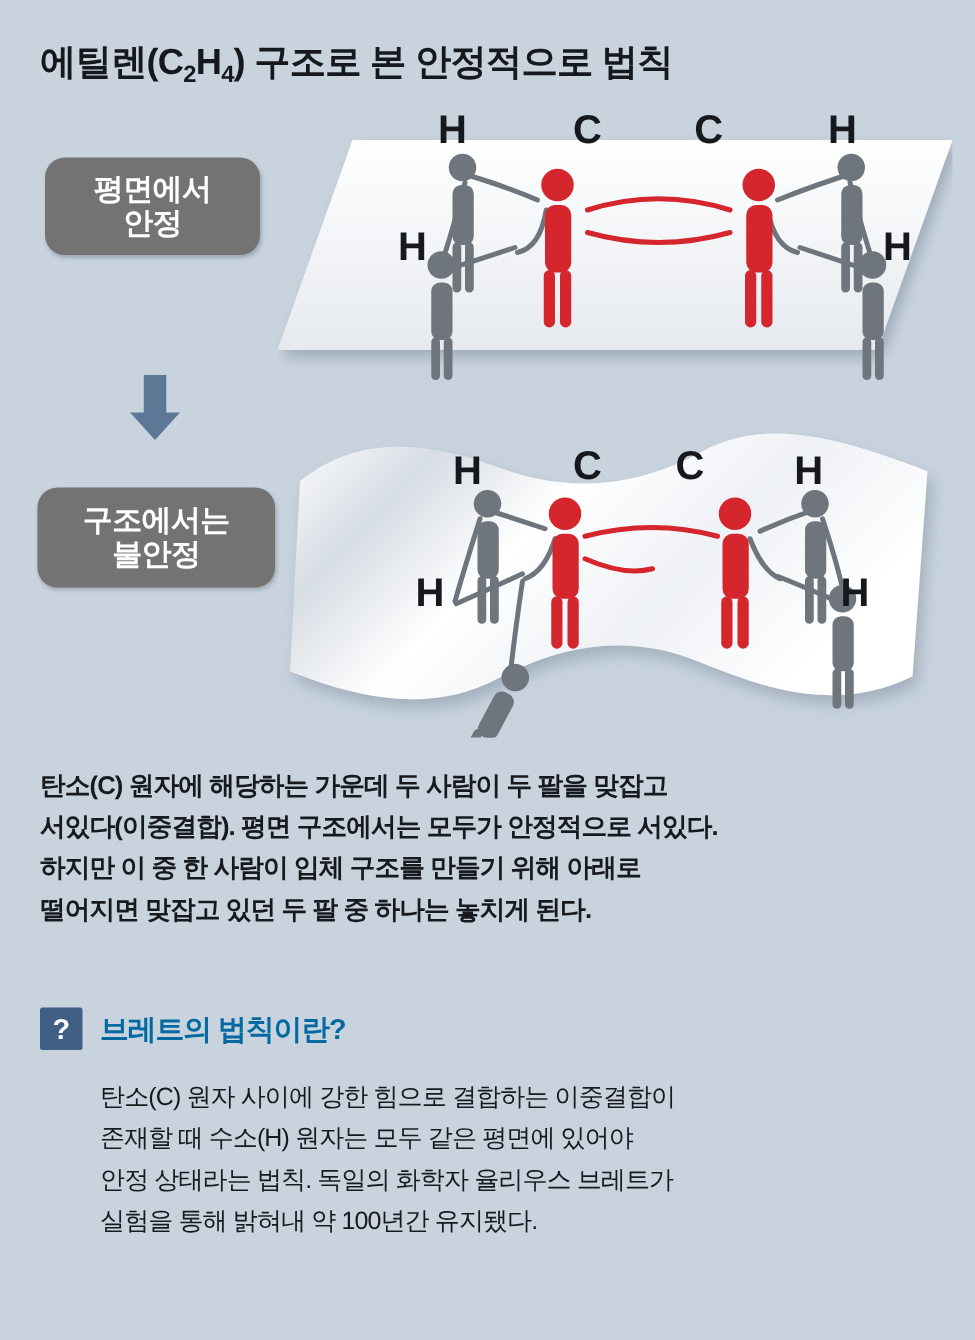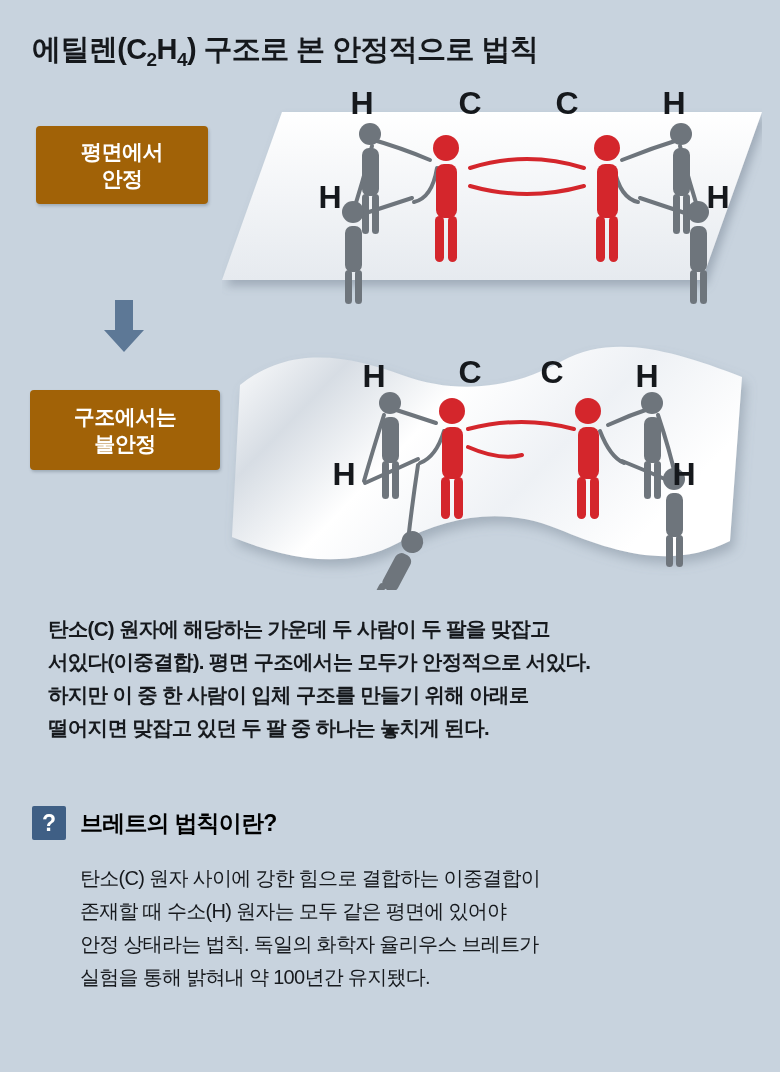--- a/index.html
+++ b/index.html
@@ -30,27 +30,27 @@
     white-space: nowrap;
   }
   .title .sub {
     font-size: 19px;
     vertical-align: sub;
   }
 
   
   .tag {
     position: absolute;
-    background: #a16207;
+    background: #737373;
     color: #ffffff;
-    font-size: 21px;
+    font-size: 24px;
     font-weight: bold;
     text-align: center;
     line-height: 27px;
-    border-radius: 4px;
+    border-radius: 16px;
     letter-spacing: -0.5px;
     display: flex;
     align-items: center;
     justify-content: center;
     box-shadow: 1px 2px 3px rgba(40,55,70,0.25);
   }
   #tag-plane {
     left: 36px;
     top: 126px;
     width: 172px;
@@ -74,21 +74,21 @@
   
   .scene {
     position: absolute;
   }
   #scene-plane { left: 222px; top: 90px; width: 540px; height: 215px; }
   #scene-3d    { left: 222px; top: 345px; width: 540px; height: 245px; }
 
   
   .body-text {
     position: absolute;
-    left: 48px;
+    left: 32px;
     top: 612px;
     width: 716px;
     font-size: 20.5px;
     line-height: 33px;
     color: #16191d;
     font-weight: bold;
     letter-spacing: -0.7px;
   }
 
   
@@ -106,21 +106,21 @@
     align-items: center;
     justify-content: center;
     border-radius: 2px;
   }
   .q-title {
     position: absolute;
     left: 80px;
     top: 808px;
     font-size: 23px;
     font-weight: bold;
-    color: #000000;
+    color: #0369a1;
     letter-spacing: -0.8px;
   }
   .q-body {
     position: absolute;
     left: 80px;
     top: 862px;
     width: 660px;
     font-size: 20px;
     line-height: 33px;
     color: #16191d;

